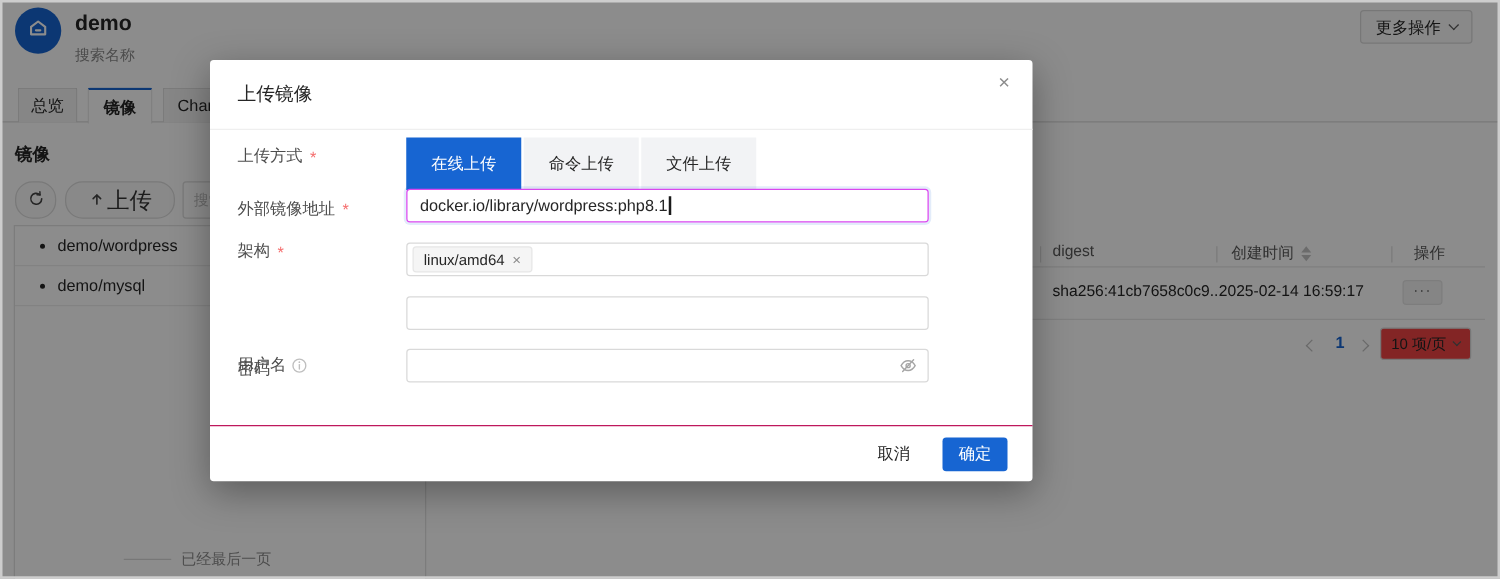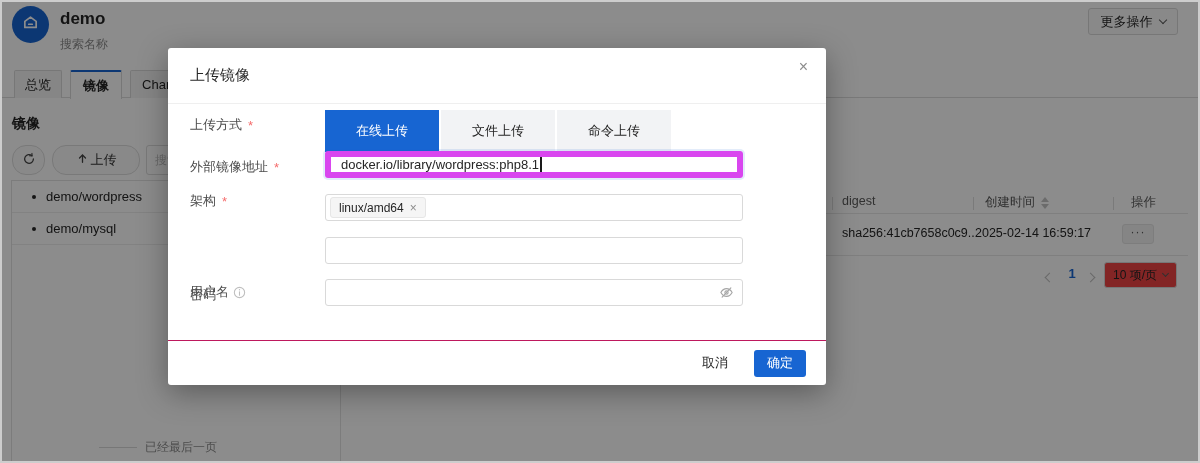--- a/index.html
+++ b/index.html
@@ -28,21 +28,21 @@
          border-radius:2px 2px 0 0; cursor:pointer; }
   .tab-0 { left:14px;  width:48px; }
   .tab-1 { left:70px;  width:52px; }
   .tab-2 { left:130px; width:56px; }
   .tab.active { background:#fff; border-top:2px solid #1765d2; height:29px; z-index:2; font-weight:600; }
 
   .panel-title { position:absolute; left:12px; top:115px; font-size:14px; font-weight:600; color:#262626; }
 
   .tool-btn { position:absolute; top:145px; height:30px; background:#fafafa; border:1px solid #dcdcdc;
               border-radius:14px; display:flex; align-items:center; justify-content:center; gap:2px;
-              font-size:13px; color:#333; cursor:pointer; }
+              font-size:18px; color:#333; cursor:pointer; }
   .refresh-btn { left:12px; width:33px; }
   .upload-btn  { left:52px; width:88px; }
   .search-box { position:absolute; left:146px; top:145px; width:184px; height:30px;
                 border:1px solid #dcdcdc; border-radius:3px; padding:0 8px; font-size:12px; color:#333;
                 font-family:inherit; }
   .search-box::placeholder { color:#bfbfbf; }
 
   .list-box { position:absolute; left:11px; top:180px; width:330px; height:300px;
               border:1px solid #e2e2e2; background:#fff; }
   .list-item { height:32px; display:flex; align-items:center; gap:10px; padding-left:20px;
@@ -93,28 +93,28 @@
                   align-items:center; padding-left:22px; }
   .modal-title { font-size:15px; color:#262626; font-weight:500; }
   .modal-close { position:absolute; right:18px; top:11px; font-size:16px; color:#8c8c8c;
                  cursor:pointer; line-height:1; }
 
   .form-label { position:absolute; left:22px; font-size:13px; color:#4d4d4d; display:flex;
                 align-items:center; gap:4px; }
   .req { color:#f56c6c; margin-left:2px; }
 
   .seg-group { position:absolute; left:157px; top:62px; display:flex; gap:2px; }
-  .seg { height:42px; padding:0 31px; display:flex; align-items:center; justify-content:center;
+  .seg { height:42px; padding:0 20px; display:flex; align-items:center; justify-content:center;
          background:#f2f3f5; font-size:13px; color:#262626; cursor:pointer; }
   .seg.active { background:#1765d2; color:#fff; }
 
   .txt-input { position:absolute; left:157px; width:418px; height:27px; border:1px solid #d9d9d9;
                border-radius:3px; font-size:13px; color:#262626; padding:0 10px;
                font-family:inherit; background:#fff; }
-  .input-box { position:absolute; left:157px; width:418px; height:27px; border:6px solid #d946ef;
+  .input-box { position:absolute; left:157px; width:418px; height:27px; border:1px solid #d946ef;
                border-radius:3px; box-shadow:0 0 0 2px rgba(23,101,210,0.12); display:flex;
                align-items:center; padding:0 10px; font-size:13px; color:#262626; cursor:text; }
   .caret { width:1.5px; height:15px; background:#1a1a1a; margin-left:1px; }
 
   .select-box { position:absolute; left:157px; width:418px; height:27px; border:1px solid #d9d9d9;
                 border-radius:3px; display:flex; align-items:center; padding:0 4px; cursor:pointer; }
   .tag { height:21px; background:#f5f5f5; border:1px solid #e6e6e6; border-radius:3px; display:flex;
          align-items:center; gap:6px; padding:0 8px; font-size:12px; color:#262626; }
   .tag-x { color:#8c8c8c; font-size:12px; cursor:pointer; line-height:1; }
 
@@ -244,22 +244,22 @@
       <span class="modal-title">上传镜像</span>
       <span class="modal-close">×</span>
     </div>
 
     <div class="form-label" style="top:68px;">
       <span>上传方式</span>
       <span class="req">*</span>
     </div>
     <div class="seg-group">
       <div class="seg active">在线上传</div>
+      <div class="seg">命令上传</div>
       <div class="seg">文件上传</div>
-      <div class="seg">命令上传</div>
     </div>
 
     <div class="form-label" style="top:110px;">
       <span>外部镜像地址</span>
       <span class="req">*</span>
     </div>
     <div class="input-box" style="top:103px;">
       <span>docker.io/library/wordpress:php8.1</span>
       <span class="caret"></span>
     </div>

